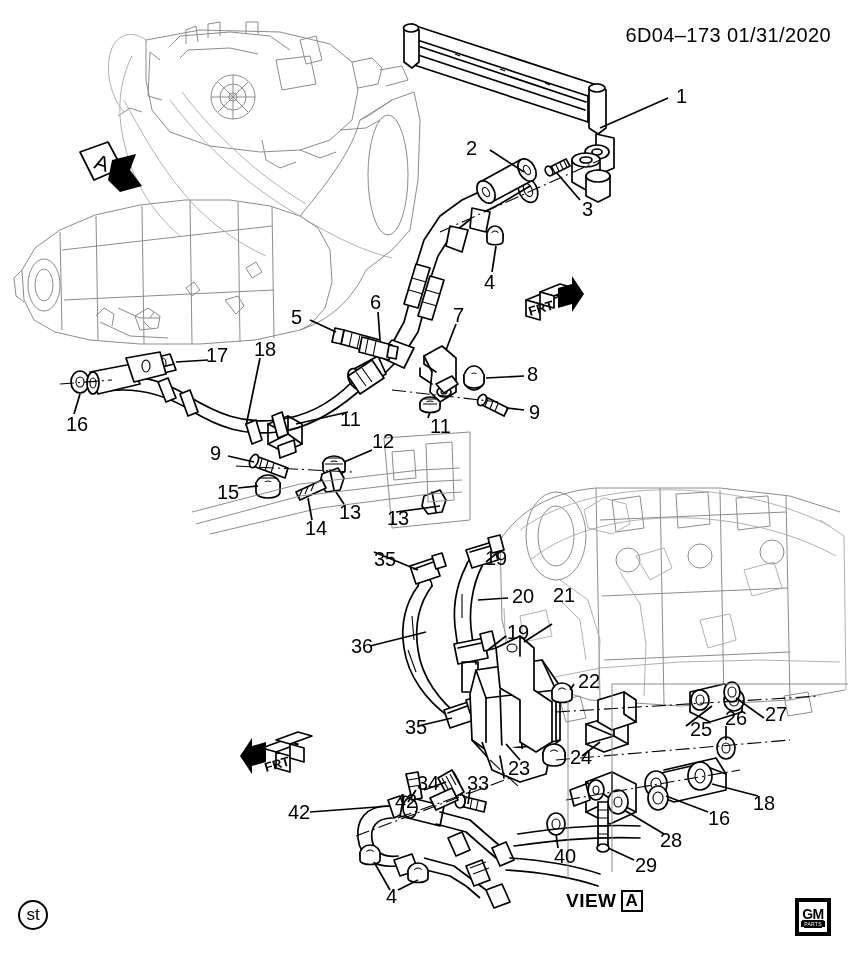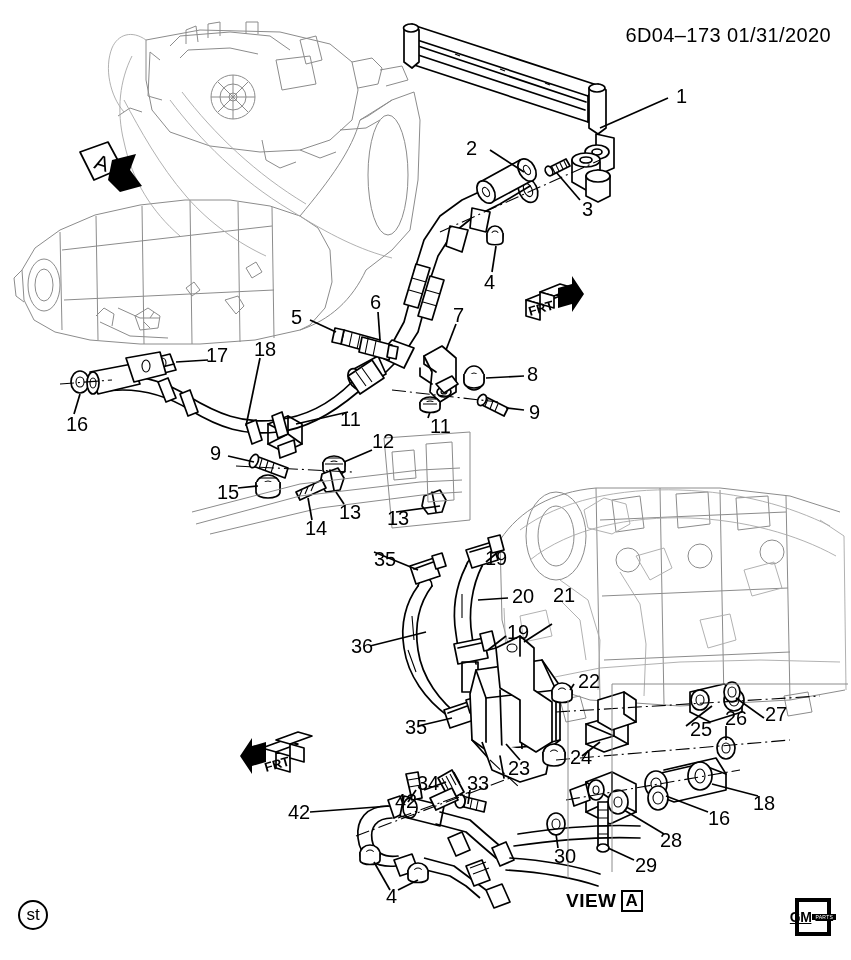--- a/index.html
+++ b/index.html
@@ -9,21 +9,21 @@
   .hdr{position:absolute;right:20px;top:24px;font-size:20px;letter-spacing:.4px;white-space:nowrap;}
   .callout{position:absolute;font-size:20px;font-weight:400;line-height:1;white-space:nowrap;}
   .viewlabel{position:absolute;font-size:19px;letter-spacing:.5px;display:flex;align-items:center;gap:4px;font-weight:bold;}
   .viewbox{border:2px solid #000;padding:0 3px 1px 3px;font-size:17px;line-height:17px;}
   .stmark{position:absolute;left:18px;top:900px;width:26px;height:26px;border:2px solid #000;
           border-radius:50%;display:flex;align-items:center;justify-content:center;
           font-size:17px;}
   .gmlogo{position:absolute;left:795px;top:898px;width:36px;height:38px;background:#000;
           padding:2px;box-sizing:border-box;}
   .gmlogo .inner{width:100%;height:100%;background:#fff;border:2px solid #000;box-sizing:border-box;
-                 display:flex;flex-direction:row;align-items:center;justify-content:center;gap:1px;text-decoration:underline;}
+                 display:flex;flex-direction:column;align-items:center;justify-content:center;gap:1px;text-decoration:underline;}
   .gmlogo .gm{font-size:14px;font-weight:bold;letter-spacing:-.5px;line-height:12px;}
   .gmlogo .bar{background:#000;color:#fff;font-size:5px;line-height:6px;padding:0 3px;letter-spacing:.3px;}
   svg{position:absolute;left:0;top:0;}
   .bg{fill:none;stroke:#8c8c8c;stroke-width:1;}
   .bg2{fill:none;stroke:#a8a8a8;stroke-width:.9;}
   .pt{fill:none;stroke:#000;stroke-width:1.7;stroke-linejoin:round;stroke-linecap:round;}
   .ptf{fill:#fff;stroke:#000;stroke-width:1.7;stroke-linejoin:round;}
   .thin{fill:none;stroke:#000;stroke-width:1.1;}
   .lead{fill:none;stroke:#000;stroke-width:1.7;}
   .dashdot{fill:none;stroke:#000;stroke-width:1.1;stroke-dasharray:14 4 2 4;}
@@ -615,21 +615,21 @@
   <div class="callout" style="left:512px;top:586px">20</div>
   <div class="callout" style="left:553px;top:585px">21</div>
   <div class="callout" style="left:578px;top:671px">22</div>
   <div class="callout" style="left:508px;top:758px">23</div>
   <div class="callout" style="left:570px;top:747px">24</div>
   <div class="callout" style="left:690px;top:719px">25</div>
   <div class="callout" style="left:725px;top:708px">26</div>
   <div class="callout" style="left:765px;top:704px">27</div>
   <div class="callout" style="left:660px;top:830px">28</div>
   <div class="callout" style="left:635px;top:855px">29</div>
-  <div class="callout" style="left:554px;top:846px">30</div>
+  <div class="callout" style="left:554px;top:846px">40</div>
   <div class="callout" style="left:288px;top:802px">42</div>
   <div class="callout" style="left:395px;top:791px">42</div>
   <div class="callout" style="left:467px;top:773px">33</div>
   <div class="callout" style="left:417px;top:773px">34</div>
   <div class="callout" style="left:374px;top:549px">35</div>
   <div class="callout" style="left:405px;top:717px">35</div>
   <div class="callout" style="left:351px;top:636px">36</div>
   <div class="callout" style="left:386px;top:886px">4</div>
   <div class="callout" style="left:210px;top:443px">9</div>
   <div class="callout" style="left:708px;top:808px">16</div>

